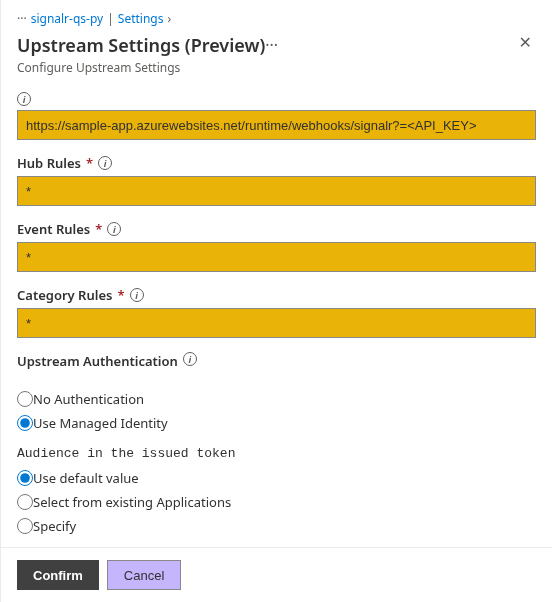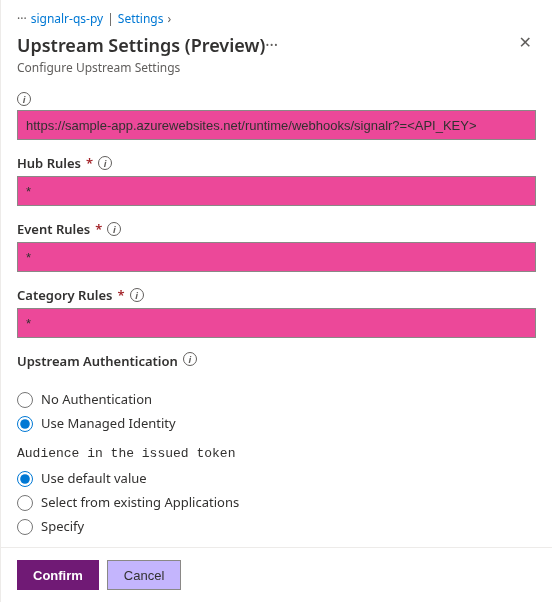--- a/index.html
+++ b/index.html
@@ -95,42 +95,42 @@
       cursor: help;
       font-style: italic;
     }
     .text-input {
       width: 100%;
       height: 30px;
       border: 1px solid #8a8886;
       padding: 0 8px;
       font-size: 13px;
       color: #323130;
-      background: #ec4899;
+      background: #eab308;
       outline: none;
     }
     .section-label {
       font-size: 13px;
       font-weight: 600;
       color: #323130;
       margin-bottom: 20px;
       display: flex;
       align-items: flex-start;
       gap: 5px;
     }
     .radio-group {
       display: flex;
       flex-direction: column;
       gap: 6px;
       margin-bottom: 14px;
     }
     .radio-item {
       display: flex;
-      align-items: flex-end;
-      gap: 8px;
+      align-items: center;
+      gap: 0;
       cursor: pointer;
     }
     .radio-item input[type="radio"] {
       width: 16px;
       height: 16px;
       accent-color: #0078d4;
       cursor: pointer;
       margin: 0;
     }
     .radio-label {
@@ -147,21 +147,21 @@
       font-family: Liberation Mono, monospace;
     }
     .footer {
       padding: 12px 16px;
       border-top: 1px solid #edebe9;
       display: flex;
       gap: 8px;
       background: #fff;
     }
     .btn-confirm {
-      background: #701a75;
+      background: #404040;
       color: #fff;
       border: none;
       padding: 6px 16px;
       font-size: 13px;
       font-weight: 600;
       cursor: pointer;
       height: 30px;
     }
     .btn-cancel {
       background: #c4b5fd;

